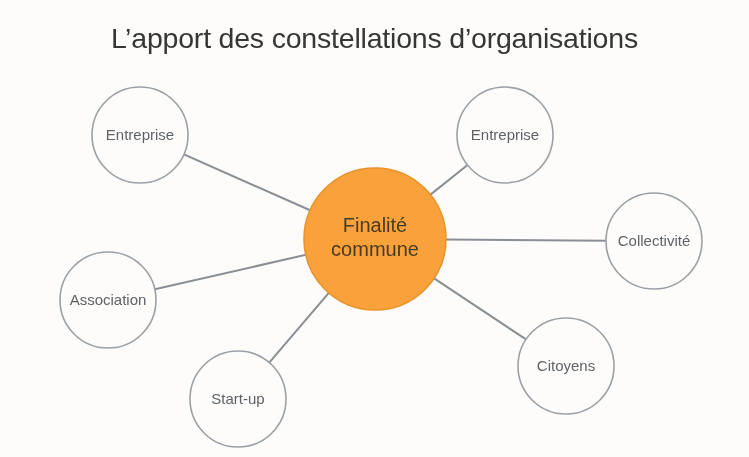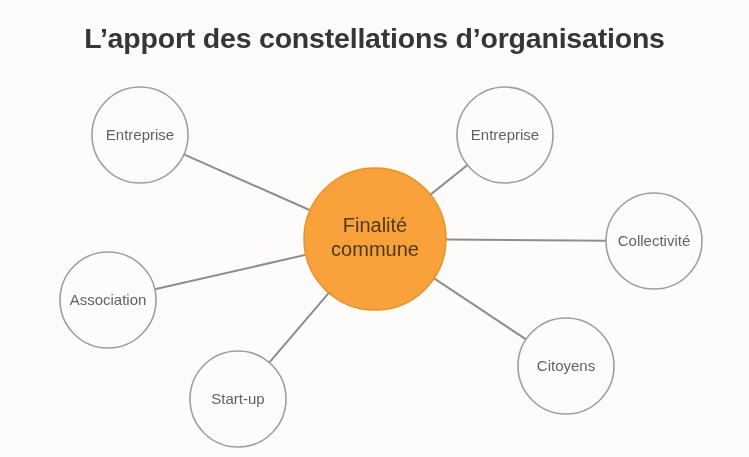--- a/index.html
+++ b/index.html
@@ -20,21 +20,21 @@
     height: 457px;
     background: #FDFCFA;
   }
   #diagram-title {
     position: absolute;
     left: 0;
     top: 22px;
     width: 749px;
     text-align: center;
     font-size: 28.5px;
-    font-weight: bold;
+    font-weight: normal;
     color: #363636;
     letter-spacing: -0.2px;
     white-space: nowrap;
   }
   svg#constellation {
     position: absolute;
     left: 0;
     top: 0;
     width: 749px;
     height: 457px;

